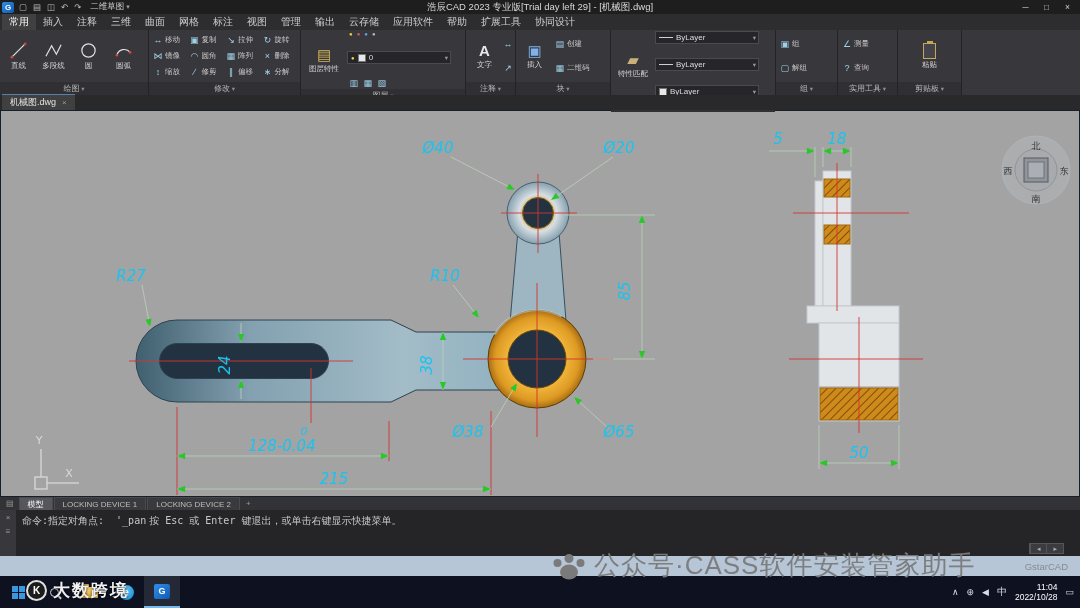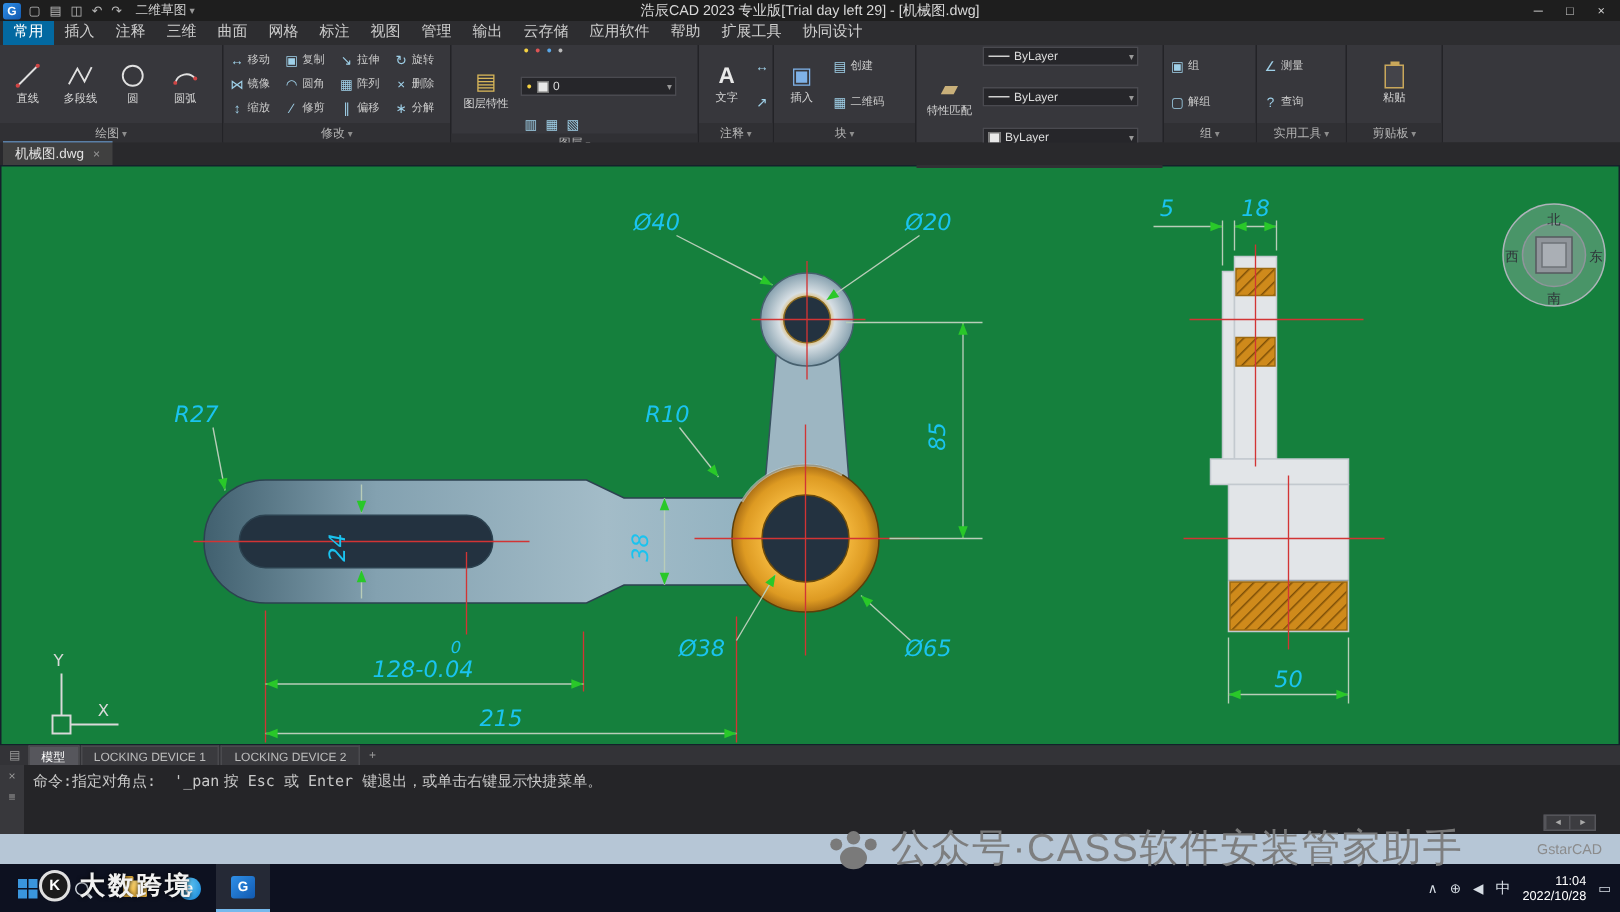--- a/index.html
+++ b/index.html
@@ -12,21 +12,21 @@
 .qic{color:#b9b9b9;font-size:8.5px;line-height:14px;padding:0 1px}
 .workspace{color:#cfcfcf;font-size:8.5px;padding:0 4px}
 .workspace::after{content:" ▾";font-size:7px;color:#999}
 .tb-title{position:absolute;left:0;right:0;text-align:center;color:#d8d8d8;font-size:9.5px;pointer-events:none}
 .winbtns{margin-left:auto;display:flex;z-index:2}
 .winbtn{width:21px;height:14px;color:#cfcfcf;font-size:8.5px;display:flex;align-items:center;justify-content:center}
 
 
 .menubar{position:absolute;top:14px;left:0;right:0;height:16px;background:#2d2d30;display:flex;align-items:stretch;padding-left:2px;z-index:10}
 .mtab{font-size:10px;color:#cdcdcd;padding:0 7px;line-height:16px;white-space:nowrap}
-.mtab.active{background:#0369a1;color:#fff}
+.mtab.active{background:#404040;color:#fff}
 
 
 .ribbon{position:absolute;top:30px;left:0;right:0;height:65px;background:#37373c;display:flex;z-index:9}
 .rgroup{border-right:1px solid #232327;display:flex;flex-direction:column;flex-shrink:0}
 .rtools{flex:1;display:flex;align-items:center;gap:2px;padding:1px 2px}
 .rlabel{height:13px;font-size:8px;color:#b5b5b5;text-align:center;background:#303034;line-height:13px;white-space:nowrap}
 .rlabel::after{content:" ▾";font-size:6.5px;color:#8d8d8d}
 .bigbtn{width:33px;display:flex;flex-direction:column;align-items:center;justify-content:center;gap:1px;height:100%}
 .bigbtn .blab{font-size:7.5px;color:#d5d5d5;white-space:nowrap}
 svg.bi{width:19px;height:19px;stroke:#e0e0e0;stroke-width:1.3;fill:none}
@@ -45,21 +45,21 @@
 .abig{font-size:15px;font-weight:bold;color:#e8e8e8;line-height:17px}
 .clip-ic{width:13px;height:16px;border:1px solid #c9a75a;background:#44444a;position:relative}
 .clip-ic::before{content:"";position:absolute;top:-3px;left:3px;width:6px;height:3px;background:#c9a75a}
 
 
 .doctabs{position:absolute;top:95px;left:0;right:0;height:15px;background:#29292c;display:flex;align-items:flex-end;padding-left:2px;z-index:9}
 .doctab{background:#404040;color:#e2e2e2;font-size:9px;padding:1px 8px;display:flex;gap:6px;align-items:center;border-top:1px solid #5a7fa6}
 .doctab .x{color:#9a9a9a;font-size:8px}
 
 
-.canvas{position:absolute;top:110px;left:0;width:1080px;height:387px;background:#15803d;border:1px solid #15202b}
+.canvas{position:absolute;top:110px;left:0;width:1080px;height:387px;background:#a3a3a3;border:1px solid #15202b}
 svg.cad{display:block}
 .steel{fill:#9db6c2;stroke:#37505e;stroke-width:1}
 .arm{fill:url(#armG);stroke:#2c4250;stroke-width:1}
 .hole{fill:#233240;stroke:#2c4250}
 .h2{stroke:#6b4a0a}.h3{stroke:#8a6a20}
 .boss{fill:url(#bossG);stroke:#5d3f08}
 .upboss{fill:url(#upG);stroke:#47606e}
 .rim{fill:none;stroke:rgba(205,225,235,.55);stroke-width:2}
 .sideview rect{fill:#e2e5e8;stroke:#c3c9cf;stroke-width:1}
 .sideview line{stroke:#9aa1a8;stroke-width:1}

